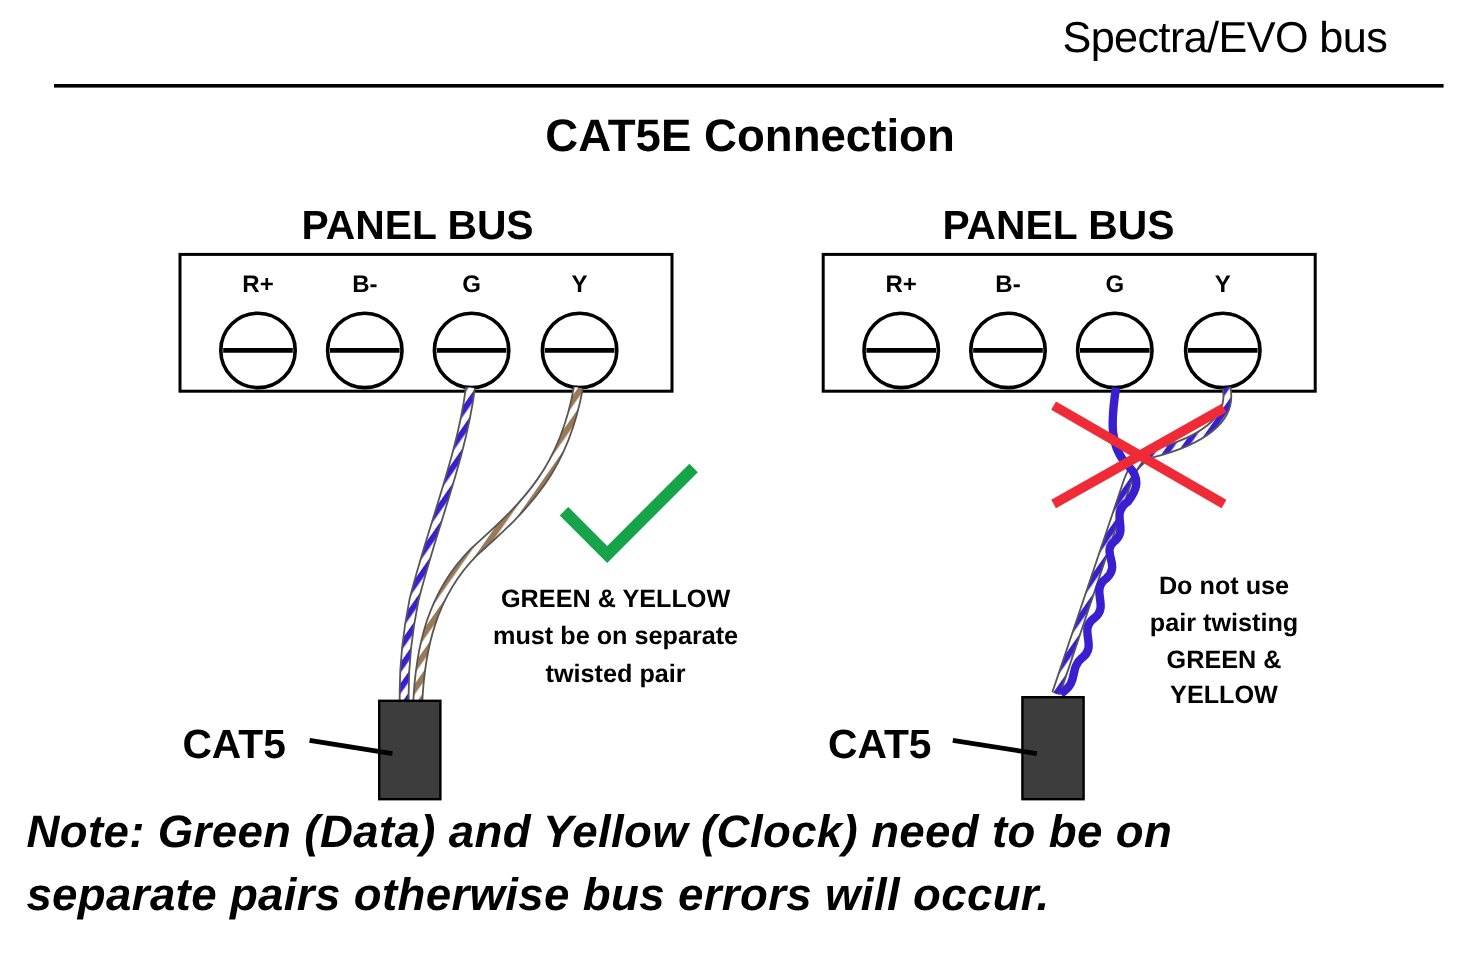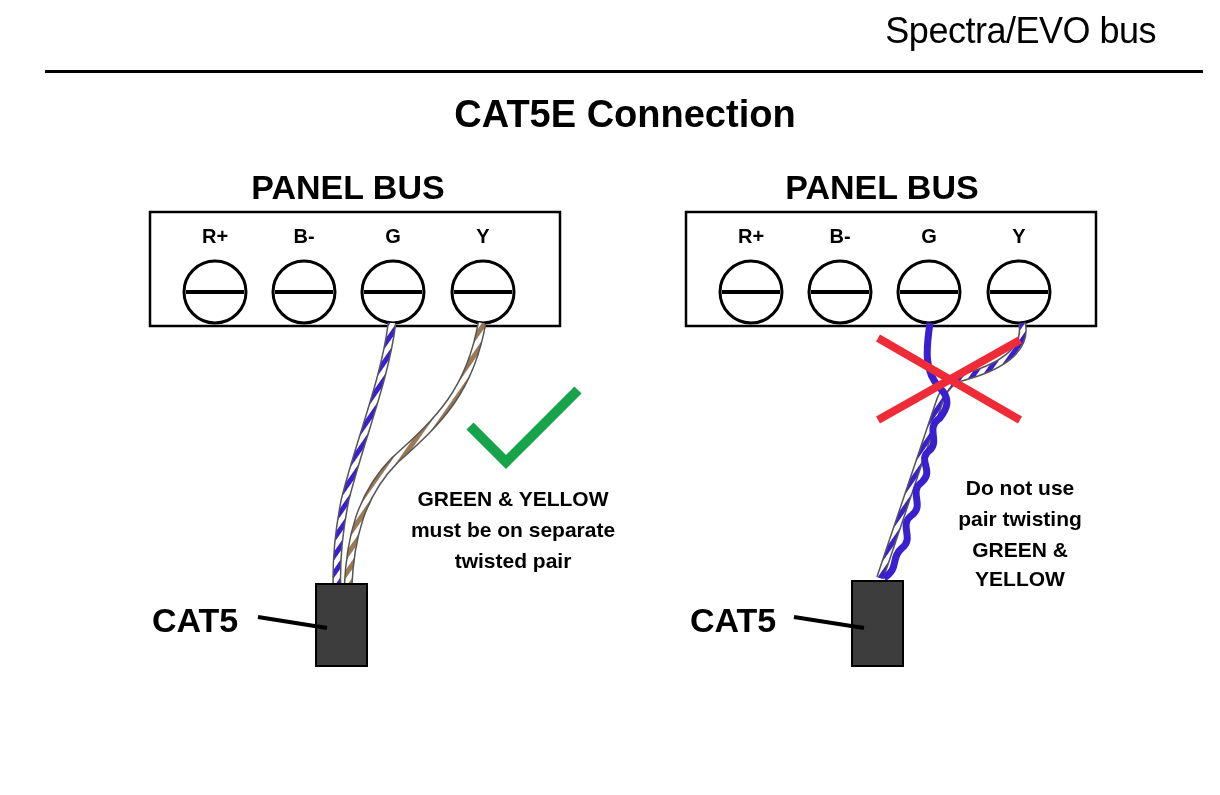--- a/index.html
+++ b/index.html
@@ -125,13 +125,15 @@
     <text class="svg-bold" x="690" y="632" font-size="34">CAT5</text>
 
     <text class="svg-bold" x="1020" y="495" font-size="21" text-anchor="middle">Do not use</text>
     <text class="svg-bold" x="1020" y="526" font-size="21" text-anchor="middle">pair twisting</text>
     <text class="svg-bold" x="1020" y="557" font-size="21" text-anchor="middle">GREEN &amp;</text>
     <text class="svg-bold" x="1020" y="586" font-size="21" text-anchor="middle">YELLOW</text>
   </g>
 </svg>
 
 <div class="note">
+  <div>Note: Green (Data) and Yellow (Clock) need to be on</div>
+  <div>separate pairs otherwise bus errors will occur.</div>
 </div>
 
 </body></html>

